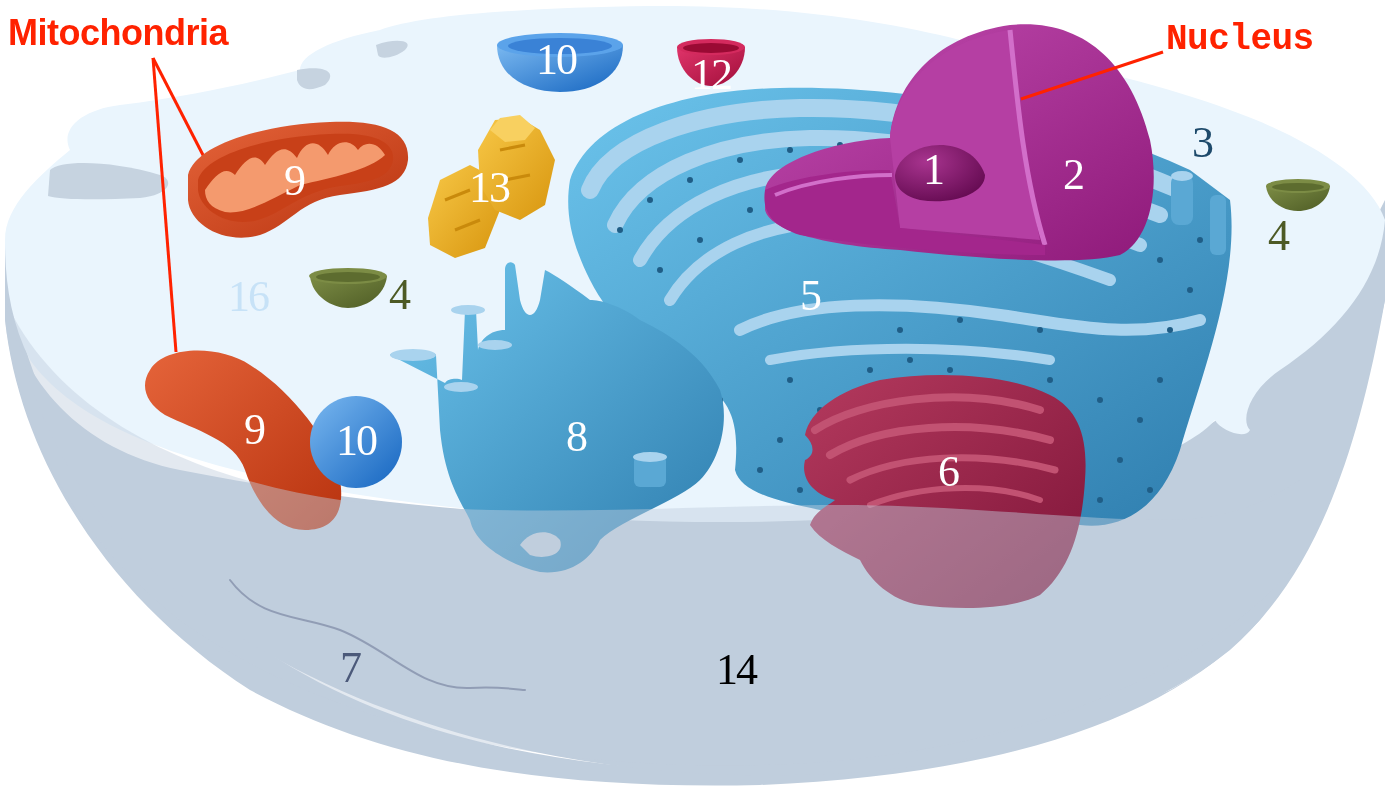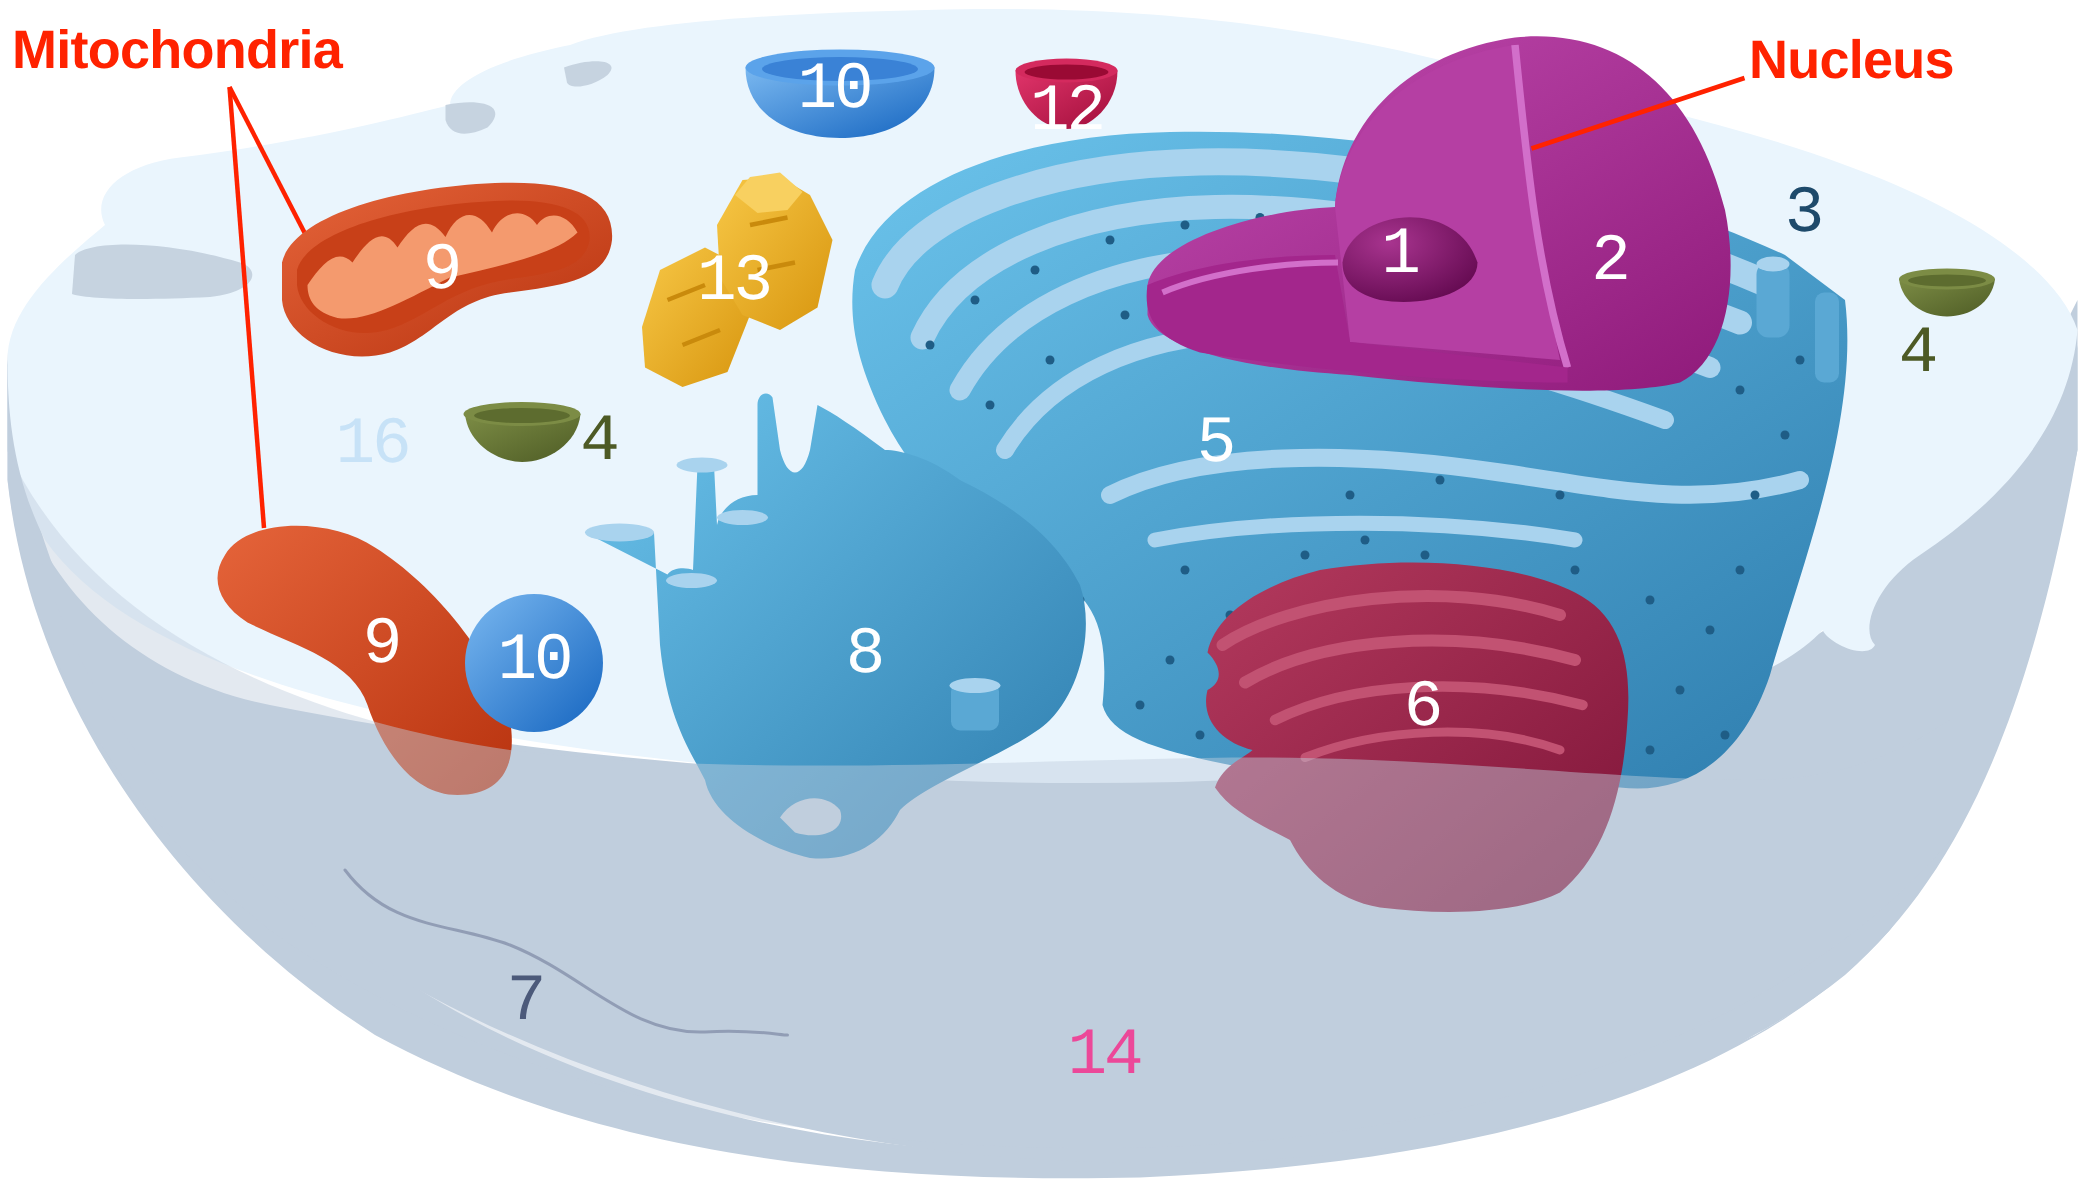--- a/index.html
+++ b/index.html
@@ -1,20 +1,20 @@
 <!DOCTYPE html>
 <html><head>
   <meta charset="utf-8">
   <style>
     html, body { margin: 0; padding: 0; background: #ffffff; }
     body { width: 1387px; height: 793px; overflow: hidden; position: relative; font-family: "DejaVu Sans", sans-serif; }
     #stage { position: absolute; left: 0; top: 0; width: 1341px; height: 793px; }
     svg { position: absolute; left: 0; top: 0; }
     .callout-title { position: absolute; font-family: "Liberation Sans", sans-serif; font-weight: bold; color: #ff2200; font-size: 36px; line-height: 1; letter-spacing: -0.5px; white-space: nowrap; }
-    .num { position: absolute; font-family: Liberation Mono, monospace; font-size: 44px; line-height: 1; transform: translate(-50%, -50%); white-space: nowrap; letter-spacing: -2px; }
+    .num { position: absolute; font-family: Liberation Serif, serif; font-size: 44px; line-height: 1; transform: translate(-50%, -50%); white-space: nowrap; letter-spacing: -2px; }
   </style>
 </head>
 <body>
 
 <div id="stage">
   <svg width="1387" height="793" viewBox="0 0 1387 793">
     <defs>
       <linearGradient id="gNuc" x1="0" y1="0" x2="1" y2="1">
         <stop offset="0" stop-color="#c14cb0"></stop>
         <stop offset="1" stop-color="#8f1a7a"></stop>
@@ -188,32 +188,32 @@
       <path d="M815,430 C860,400 960,385 1040,410" stroke="#c25272" stroke-width="8" fill="none" stroke-linecap="round"></path>
       <path d="M830,455 C880,425 970,418 1050,440" stroke="#c25272" stroke-width="8" fill="none" stroke-linecap="round"></path>
       <path d="M850,480 C900,455 980,450 1055,470" stroke="#c25272" stroke-width="7" fill="none" stroke-linecap="round"></path>
       <path d="M870,505 C920,485 990,482 1040,500" stroke="#c25272" stroke-width="6" fill="none" stroke-linecap="round"></path>
     </g>
 
     <path d="M5,300 C60,420 200,480 340,500 C500,520 700,505 840,505 C960,505 1080,520 1170,520 C1230,520 1270,500 1300,480 L1300,560 C1200,680 1000,760 760,765 C520,770 320,720 180,620 C80,540 20,440 5,320 Z" fill="#c0cedd" opacity="0.45"></path>
   </svg>
 
   <div class="callout-title" style="left:8px; top:15px;">Mitochondria</div>
-  <div class="callout-title" style="left:1166px; top:22px;">Nucleus</div>
+  <div class="callout-title" style="left:1166px; top:22px;font-family:Liberation Mono, monospace;">Nucleus</div>
 
   <div class="num" style="left: 933px; top: 170px; color: rgb(255, 255, 255);">1</div>
   <div class="num" style="left: 1073px; top: 175px; color: rgb(255, 255, 255);">2</div>
   <div class="num" style="left: 1202px; top: 143px; color: rgb(30, 74, 107);">3</div>
   <div class="num" style="left: 1278px; top: 236px; color: rgb(77, 90, 37);">4</div>
   <div class="num" style="left: 399px; top: 295px; color: rgb(77, 90, 37);">4</div>
   <div class="num" style="left: 810px; top: 296px; color: rgb(255, 255, 255);">5</div>
   <div class="num" style="left: 948px; top: 472px; color: rgb(255, 255, 255);">6</div>
   <div class="num" style="left: 350px; top: 668px; color: rgb(76, 90, 122);">7</div>
   <div class="num" style="left: 576px; top: 437px; color: rgb(255, 255, 255);">8</div>
   <div class="num" style="left: 294px; top: 181px; color: rgb(255, 255, 255);">9</div>
   <div class="num" style="left: 254px; top: 430px; color: rgb(255, 255, 255);">9</div>
   <div class="num" style="left: 556px; top: 60px; color: rgb(255, 255, 255);">10</div>
   <div class="num" style="left: 356px; top: 441px; color: rgb(255, 255, 255);">10</div>
   <div class="num" style="left: 248px; top: 297px; color: rgb(199, 226, 247);">16</div>
   <div class="num" style="left: 711px; top: 75px; color: rgb(255, 255, 255);">12</div>
   <div class="num" style="left: 489px; top: 188px; color: rgb(255, 255, 255);">13</div>
-  <div class="num" style="left: 736px; top: 704px; color: #ec4899;">14</div>
+  <div class="num" style="left: 736px; top: 670px; color: #000000;">14</div>
 </div>
 
 </body></html>

